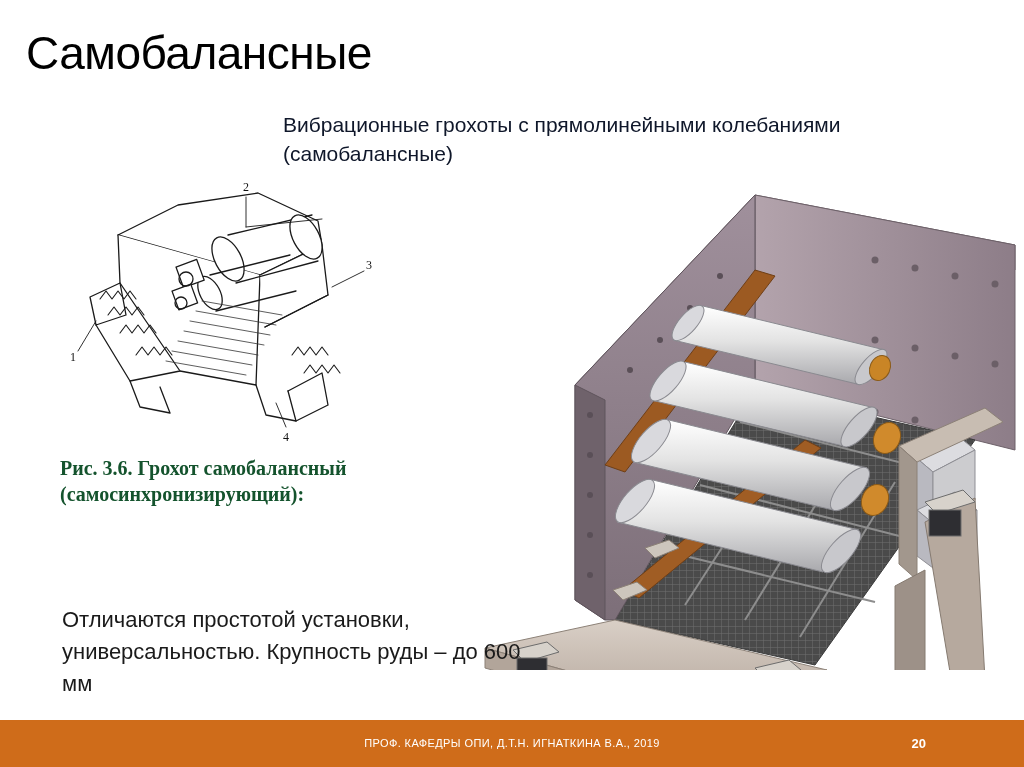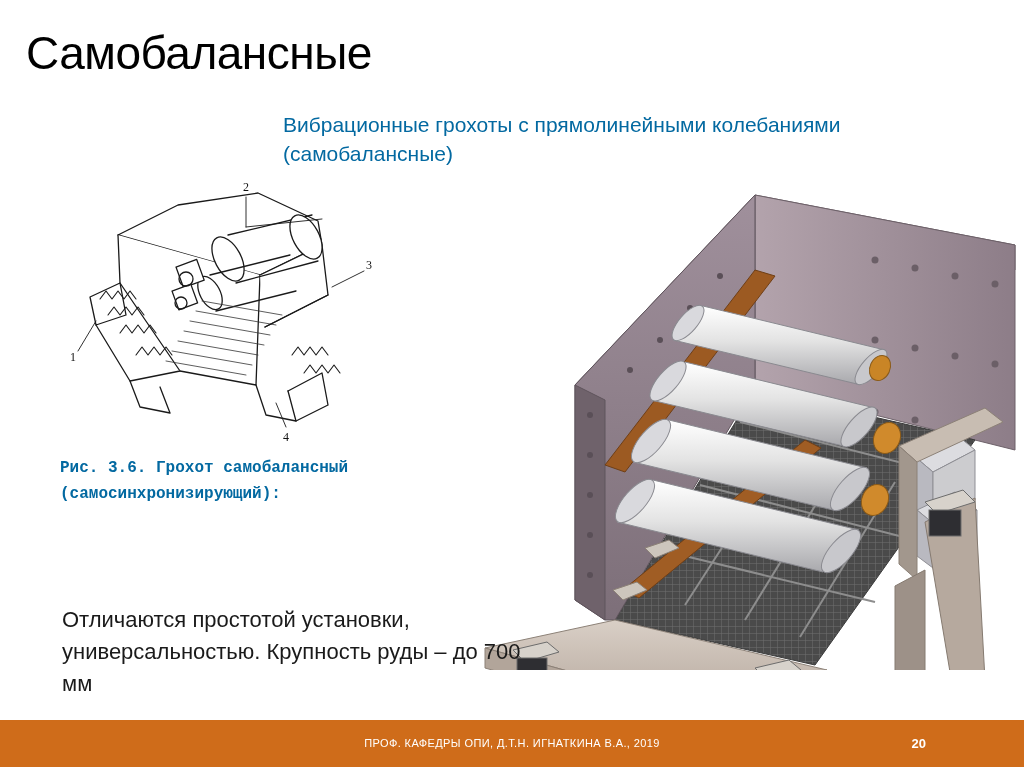--- a/index.html
+++ b/index.html
@@ -32,21 +32,21 @@
     letter-spacing: -0.5px;
   }
   
   .subtitle {
     position: absolute;
     left: 283px;
     top: 110px;
     width: 700px;
     font-size: 21px;
     line-height: 29px;
-    color: #0369a1;
+    color: #0f172a;
   }
   
   .bottom-text {
     position: absolute;
     left: 62px;
     top: 604px;
     width: 460px;
     font-size: 22px;
     line-height: 32px;
     color: #1a1a1a;
@@ -92,24 +92,24 @@
     width: 430px;
     height: 340px;
   }
   .figure-left svg { display: block; }
 
   .figure-caption {
     position: absolute;
     left: 60px;
     top: 455px;
     width: 440px;
-    font-family: Liberation Mono, monospace;
-    font-size: 16px;
+    font-family: Liberation Serif, serif;
+    font-size: 20px;
     line-height: 26px;
-    color: #0369a1;
+    color: #14532d;
   }
   .figure-caption .cap-line1 { font-weight: bold; }
 
   
   .figure-right {
     position: absolute;
     left: 455px;
     top: 150px;
     width: 570px;
     height: 520px;
@@ -324,20 +324,20 @@
         <rect x="474" y="360" width="32" height="26" fill="#2e2e32"></rect>
       </g>
 
       <g fill="#cdc6bd" stroke="#8c8177" stroke-width="1">
         <polygon points="158,440 182,432 192,440 168,450"></polygon>
         <polygon points="190,398 214,390 224,398 200,408"></polygon>
       </g>
     </svg>
   </div>
 
-  <div class="bottom-text">Отличаются простотой установки, универсальностью. Крупность руды – до 700 мм</div>
+  <div class="bottom-text">Отличаются простотой установки, универсальностью. Крупность руды – до 600 мм</div>
 
   <div class="footer-bar">
     <div class="footer-text">ПРОФ. КАФЕДРЫ ОПИ, Д.Т.Н. ИГНАТКИНА В.А., 2019</div>
     <div class="footer-page">20</div>
   </div>
 
 </div>
 
 </body></html>

